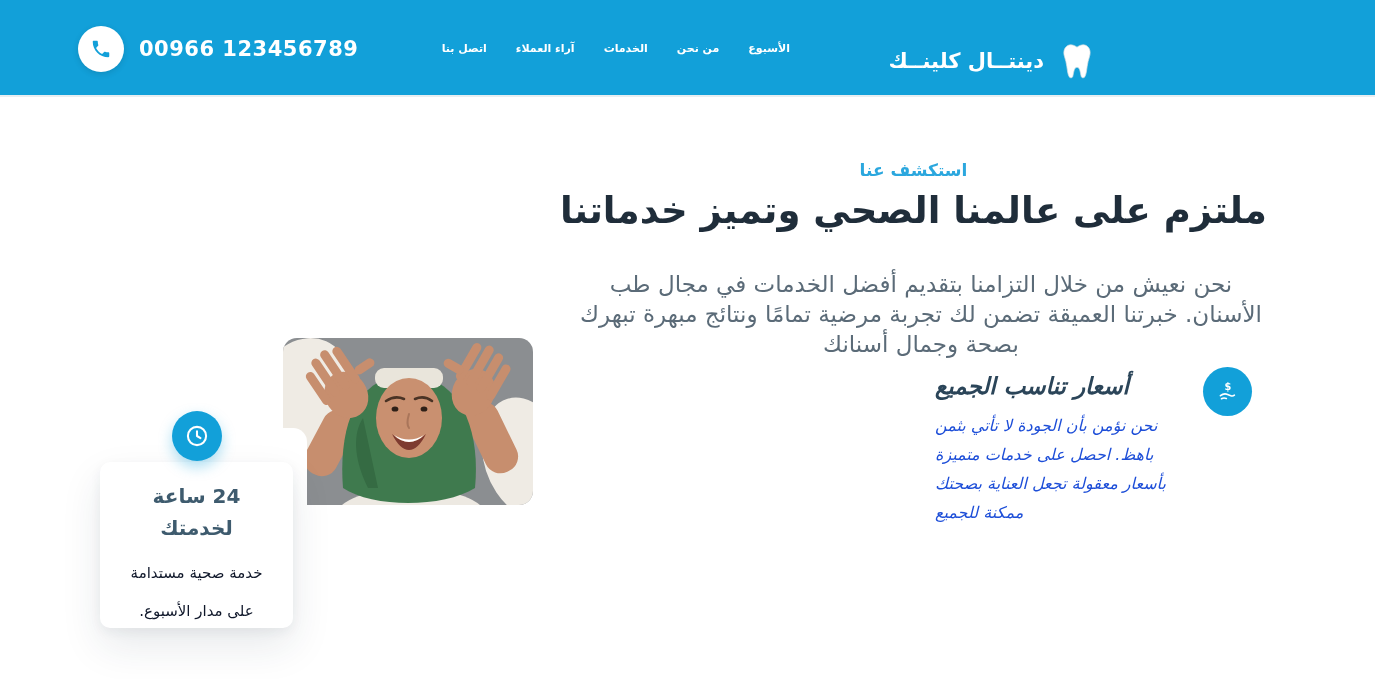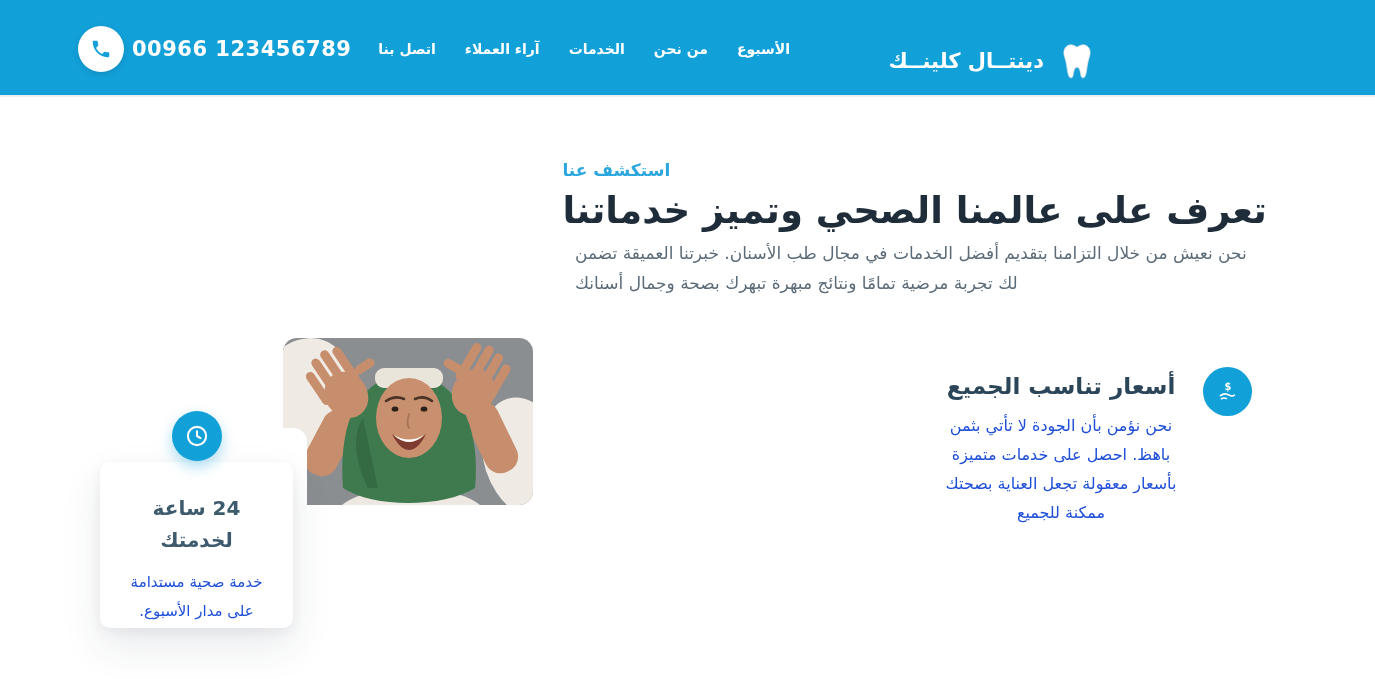--- a/index.html
+++ b/index.html
@@ -9,61 +9,61 @@
 
   
   .header { position:relative; width:100%; height:97px; background:#12A0D9;
     border-bottom:2px solid #e8eef1; }
   .logo { position:absolute; right:277px; top:12px; height:97px; display:flex;
     align-items:center; gap:12px; cursor:pointer; }
   .logo-text { color:#ffffff; font-size:21px; font-weight:bold; letter-spacing:.5px; }
   .logo-tooth { width:42px; height:46px; display:block; }
   .nav { position:absolute; right:585px; top:0; height:97px; display:flex;
     align-items:center; gap:29px; }
-  .nav-item { color:#ffffff; font-size:14px; font-weight:bold; cursor:pointer;
+  .nav-item { color:#ffffff; font-size:11px; font-weight:bold; cursor:pointer;
     white-space:nowrap; }
   .phone-group { position:absolute; left:78px; top:0; height:97px; display:flex;
-    align-items:center; gap:8px; direction:ltr; cursor:pointer; }
+    align-items:center; gap:15px; direction:ltr; cursor:pointer; }
   .phone-circle { width:46px; height:46px; border-radius:50%; background:#ffffff;
     display:flex; align-items:center; justify-content:center;
     box-shadow:0 2px 6px rgba(0,0,0,.12); }
   .phone-circle svg { width:22px; height:22px; }
   .phone-number { color:#ffffff; font-size:21px; font-weight:bold; letter-spacing:.5px; }
 
   
-  .intro { position:absolute; top:160px; right:108px; text-align:left; }
+  .intro { position:absolute; top:160px; right:108px; text-align:center; }
   .eyebrow { color:#2BA7DE; font-size:17px; font-weight:600; }
   .main-title { margin-top:8px; color:#1F2D3A; font-size:37px; font-weight:bold;
     line-height:1.25; white-space:nowrap; }
-  .intro-desc { margin-top:4px; width:692px; color:#5B6B78; font-size:17px;
+  .intro-desc { margin-top:35px; width:692px; color:#5B6B78; font-size:23px;
     line-height:30px; }
 
   
   .features { position:absolute; top:367px; right:123px; display:flex; gap:38px; }
   .feature { display:flex; gap:16px; width:317px; align-items:flex-start; }
   .feature-icon-circle { flex:0 0 49px; width:49px; height:49px; border-radius:50%;
     background:#12A0D9; display:flex; align-items:center; justify-content:center; }
   .feature-icon-circle svg { width:26px; height:26px; }
-  .feature-body { width:252px; text-align:center; }
+  .feature-body { width:252px; text-align:left;font-style:italic; }
   .feature-title { color:#2B4559; font-size:23px; font-weight:bold; margin-top:6px; }
   .feature-text { margin-top:12px; color:#1d4ed8; font-size:16px; line-height:29px; }
 
   
   .photo { position:absolute; left:283px; top:338px; width:250px; height:167px;
     border-radius:14px; overflow:hidden; }
   .photo svg { display:block; }
   .photo-notch { position:absolute; left:283px; top:428px; width:24px; height:77px;
     background:#ffffff; border-radius:0 14px 0 0; }
   .badge-card { position:absolute; left:100px; top:462px; width:193px; height:166px;
     background:#ffffff; border-radius:10px; text-align:center; padding-top:18px;
     box-shadow:0 18px 40px rgba(30,50,70,.10), 0 4px 12px rgba(30,50,70,.06); }
   .badge-title { color:#3E5B6E; font-size:20px; font-weight:bold; line-height:32px;
-    width:110px; margin:12px auto; }
-  .badge-text { margin:10px auto 0; width:160px; color:#1d4ed8; font-size:15px;
-    line-height:29px; }
+    width:110px; margin:0 auto; }
+  .badge-text { margin:10px auto 0; width:160px; color:#0f172a; font-size:15px;
+    line-height:38px; }
   .clock-circle { position:absolute; left:172px; top:411px; width:50px; height:50px;
     border-radius:50%; background:#12A0D9; display:flex; align-items:center;
     justify-content:center; box-shadow:0 6px 14px rgba(18,160,217,.35); }
   .clock-circle svg { width:26px; height:26px; }
 </style>
 </head>
 <body>
 
 <div class="page">
 
@@ -91,21 +91,21 @@
         <svg viewBox="0 0 24 24">
           <path fill="#12A0D9" d="M6.62 10.79c1.44 2.83 3.76 5.14 6.59 6.59l2.2-2.2c.27-.27.67-.36 1.02-.24 1.12.37 2.33.57 3.57.57.55 0 1 .45 1 1V20c0 .55-.45 1-1 1-9.39 0-17-7.61-17-17 0-.55.45-1 1-1h3.5c.55 0 1 .45 1 1 0 1.25.2 2.45.57 3.57.11.35.03.74-.25 1.02l-2.2 2.2z"></path>
         </svg>
       </span>
       <span class="phone-number">00966 123456789</span>
     </div>
   </header>
 
   <section class="intro">
     <div class="eyebrow">استكشف عنا</div>
-    <h1 class="main-title">تعرف على عالمنا الصحي وتميز خدماتنا</h1>
+    <h1 class="main-title">ملتزم على عالمنا الصحي وتميز خدماتنا</h1>
     <p class="intro-desc">نحن نعيش من خلال التزامنا بتقديم أفضل الخدمات في مجال طب الأسنان. خبرتنا العميقة تضمن لك تجربة مرضية تمامًا ونتائج مبهرة تبهرك بصحة وجمال أسنانك</p>
   </section>
 
   <div class="features">
 
 
     <div class="feature">
       <span class="feature-icon-circle">
         <svg viewBox="0 0 24 24">
           <text x="12" y="10" text-anchor="middle" font-size="9" font-weight="bold" fill="#ffffff" font-family="DejaVu Sans, sans-serif">$</text>

